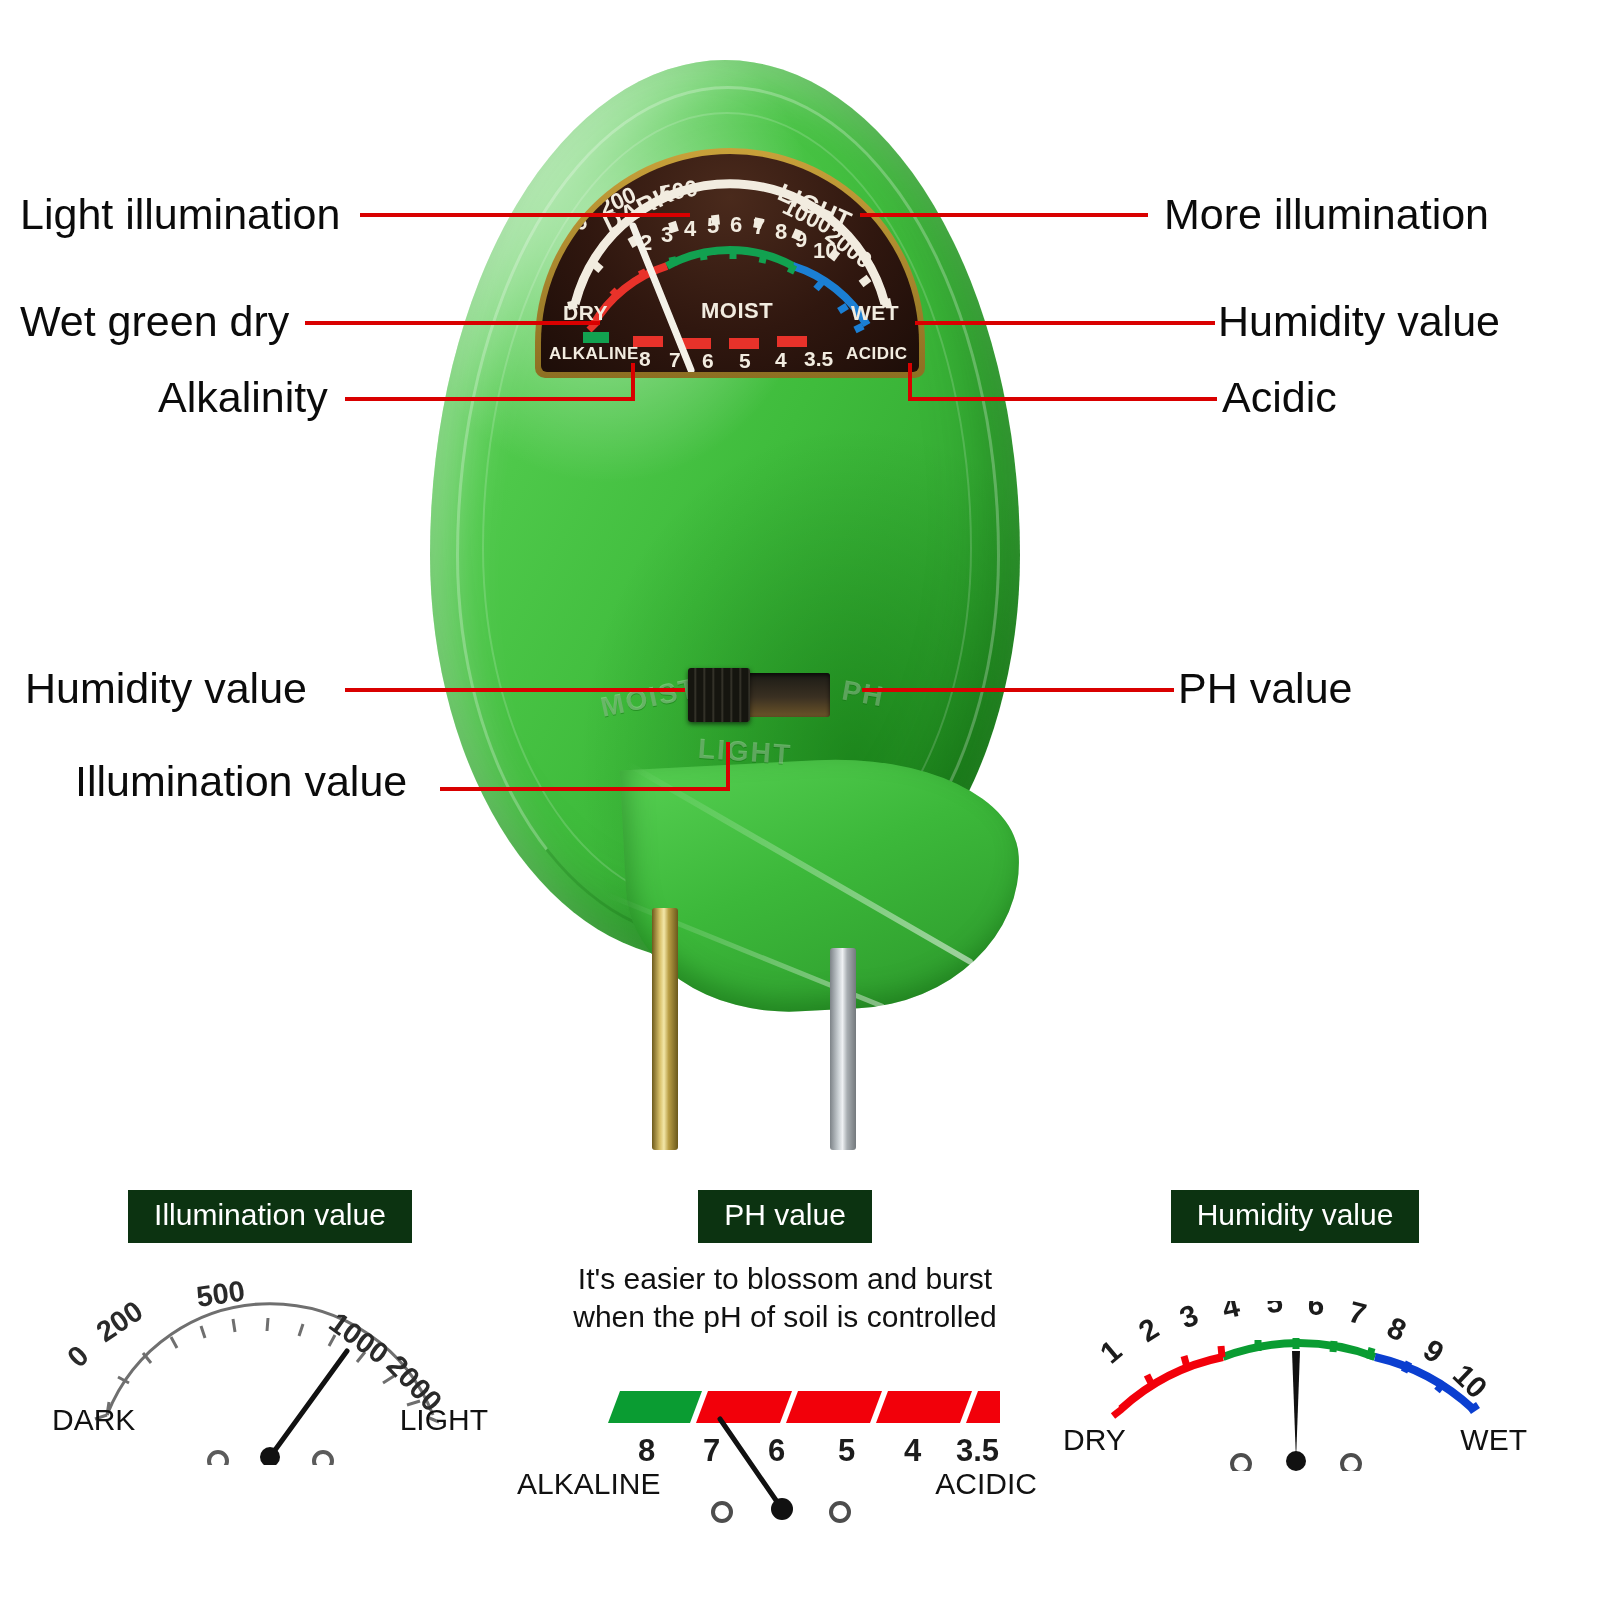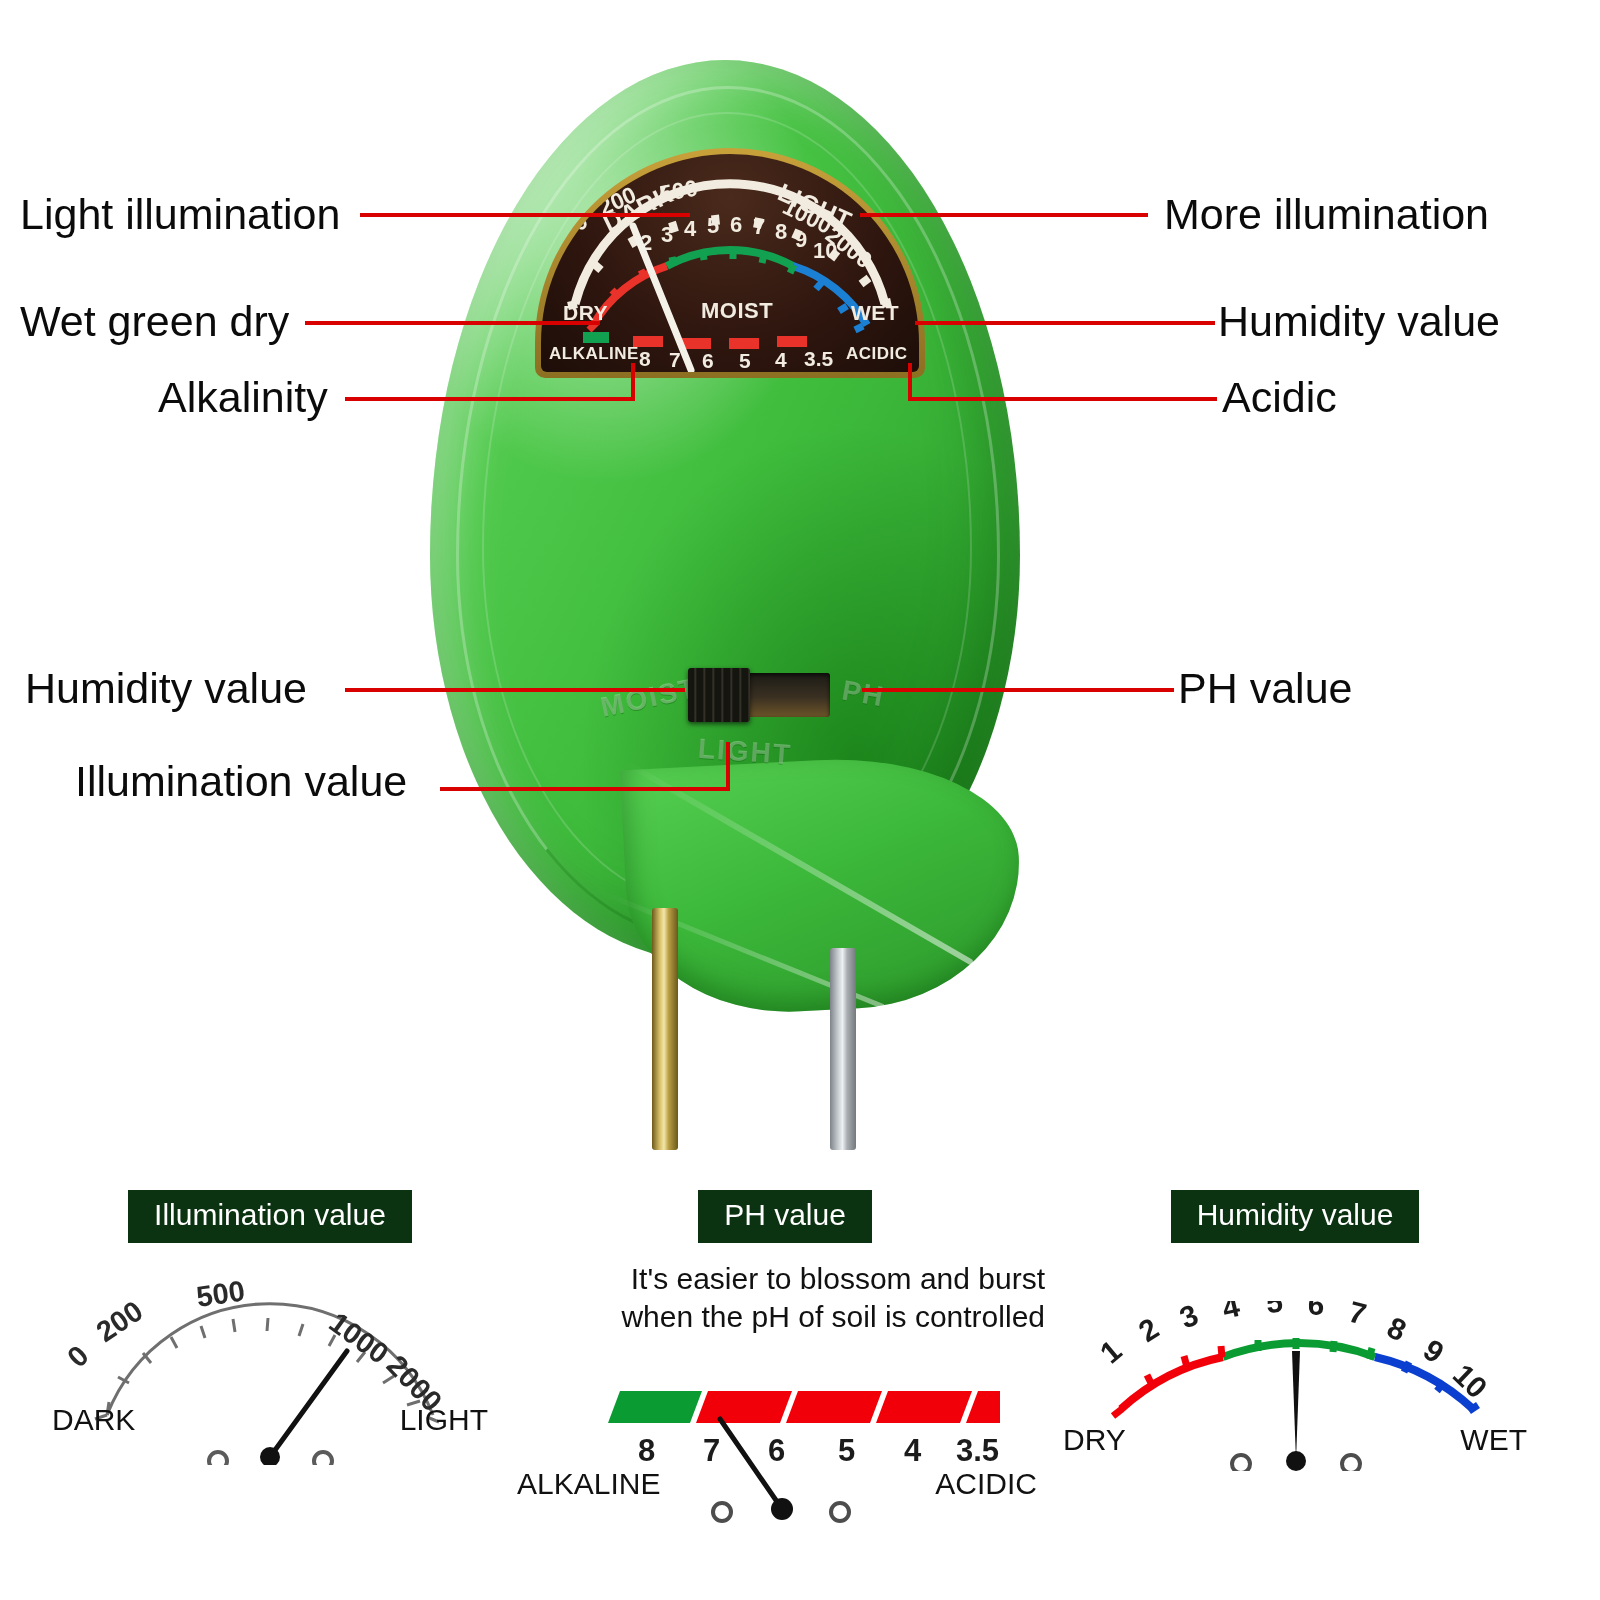--- a/index.html
+++ b/index.html
@@ -274,21 +274,21 @@
         <circle cx="163" cy="196" r="9" fill="none" stroke="#5b5b5b" stroke-width="4"></circle>
         <circle cx="268" cy="196" r="9" fill="none" stroke="#5b5b5b" stroke-width="4"></circle>
       </svg>
       <div class="art-lbl" style="left:42px;top:138px;">DARK</div>
       <div class="art-lbl" style="right:42px;top:138px;">LIGHT</div>
     </div>
   </div>
 
   <div class="legend" id="leg2">
     <div class="badge">PH value</div>
-    <div class="cap" style="white-space:pre-line;text-align:right;">It's easier to blossom and burst
+    <div class="cap" style="white-space:pre-line;">It's easier to blossom and burst
 when the pH of soil is controlled</div>
     <div class="leg-art" style="margin-top:46px;">
       <svg width="430" height="160" viewBox="0 0 430 160">
         <g>
           <polygon points="50,10 132,10 120,42 38,42" fill="#0a9c32"></polygon>
           <polygon points="138,10 222,10 210,42 126,42" fill="#f2000a"></polygon>
           <polygon points="228,10 312,10 300,42 216,42" fill="#f2000a"></polygon>
           <polygon points="318,10 402,10 390,42 306,42" fill="#f2000a"></polygon>
           <polygon points="408,10 470,10 458,42 396,42" fill="#f2000a"></polygon>
         </g>

